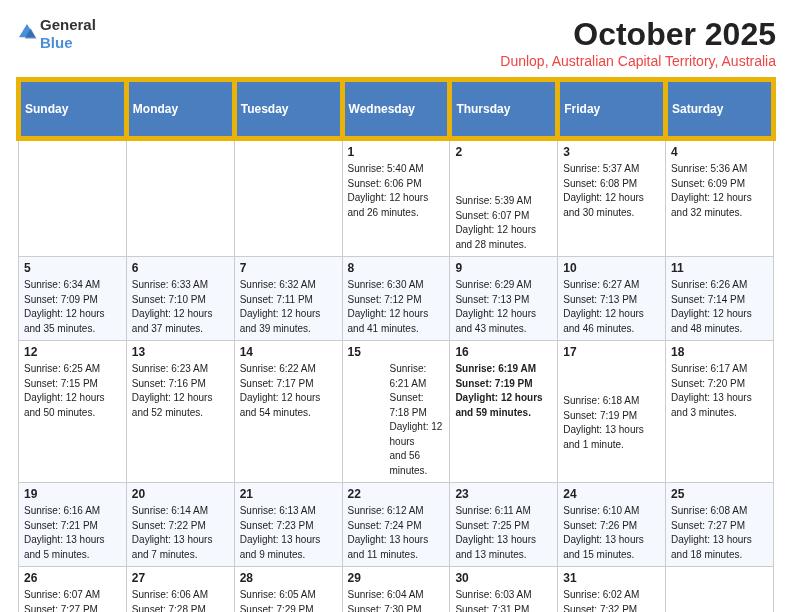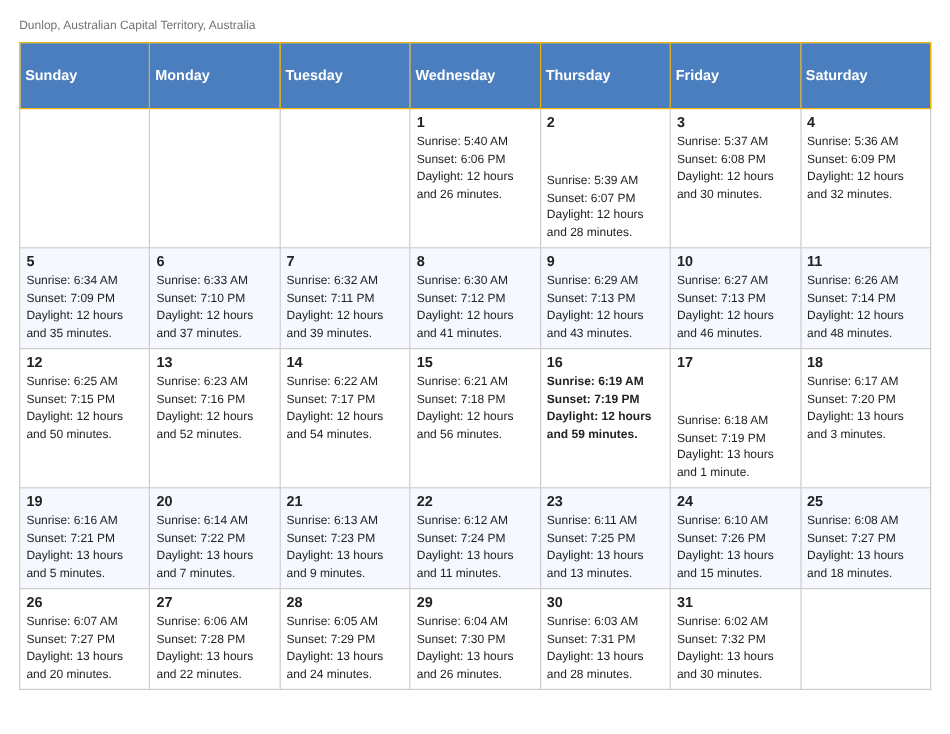--- a/index.html
+++ b/index.html
@@ -37,36 +37,36 @@
     }
     .title-block {
       text-align: right;
     }
     .month-title {
       font-size: 32px;
       font-weight: bold;
       color: #222;
     }
     .subtitle {
-      font-size: 10px;
-      color: #737373;
+      font-size: 14px;
+      color: #ef4444;
     }
     .calendar {
       width: 100%;
       border-collapse: collapse;
       border: 1px solid #ccc;
     }
     .calendar th {
       background-color: #4a7ebf;
       color: #fff;
       font-size: 12px;
       font-weight: bold;
       padding: 20px 4px;
       text-align: left;
-      border: 1px solid #eab308;
+      border: 5px solid #eab308;
     }
     .calendar td {
       vertical-align: top;
       padding: 4px 5px;
       border: 1px solid #ccc;
       width: calc(100% / 7);
       min-height: 80px;
       font-size: 10px;
       color: #222;
       background: #fff;
@@ -85,21 +85,34 @@
       color: #222;
     }
     .empty-cell {
       background: #f9f9f9;
     }
   </style>
 </head>
 <body>
 
 <div class="header">
+  <div class="logo">
+    <div>
+      <svg class="logo-icon" viewBox="0 0 30 30" xmlns="http://www.w3.org/2000/svg">
+        <polygon points="15,4 26,22 4,22" fill="#4a90d9"></polygon>
+        <polygon points="20,10 28,24 12,24" fill="#2a5fa0" opacity="0.7"></polygon>
+      </svg>
+    </div>
+    <div>
+      <span class="logo-text-general">General</span><br>
+      <span class="logo-text-blue">Blue</span>
+    </div>
+  </div>
   <div class="title-block">
+    <div class="month-title">October 2025</div>
     <div class="subtitle">Dunlop, Australian Capital Territory, Australia</div>
   </div>
 </div>
 
 <table class="calendar">
   <thead>
     <tr>
     <th>Sunday</th>
         <th>Monday</th>
         <th>Tuesday</th>
@@ -211,21 +224,21 @@
         </td>
         <td>
           <div class="day-number">14</div>
           <div class="day-info" style="white-space: pre-line;">Sunrise: 6:22 AM
 Sunset: 7:17 PM
 Daylight: 12 hours
 and 54 minutes.</div>
         </td>
         <td>
           <div class="day-number">15</div>
-          <div class="day-info" style="white-space: pre-line;">Sunrise: 6:21 AM
+          <div class="day-info" style="white-space: pre-line; margin-left: 42px;">Sunrise: 6:21 AM
 Sunset: 7:18 PM
 Daylight: 12 hours
 and 56 minutes.</div>
         </td>
         <td>
           <div class="day-number">16</div>
           <div class="day-info" style="white-space: pre-line; font-weight: bold;">Sunrise: 6:19 AM
 Sunset: 7:19 PM
 Daylight: 12 hours
 and 59 minutes.</div>

